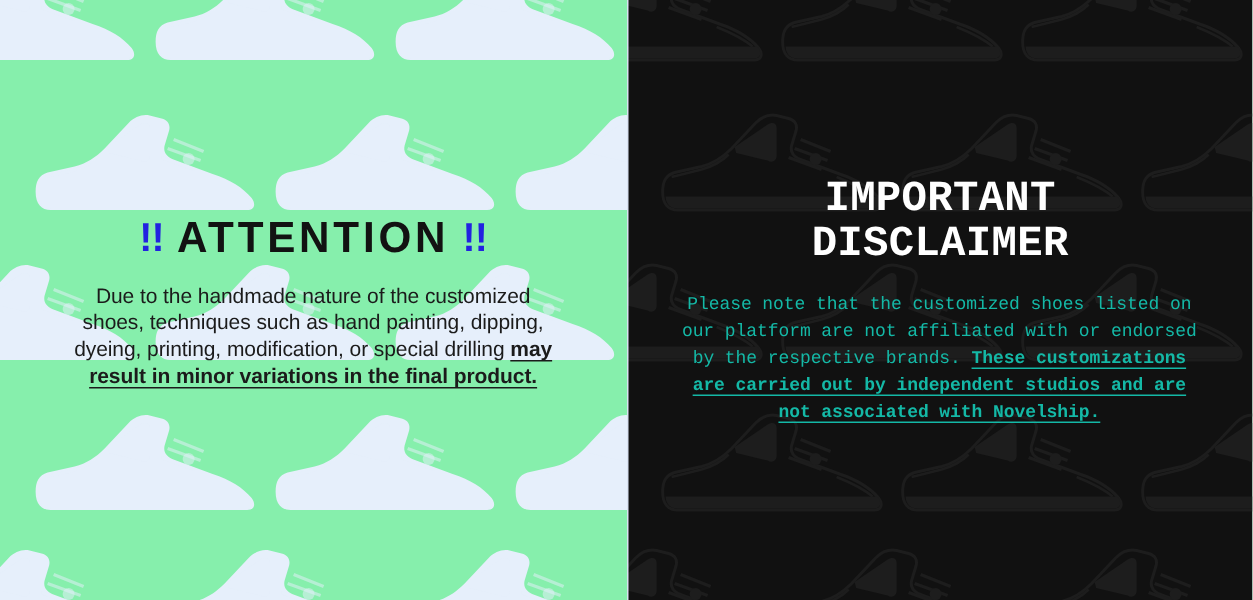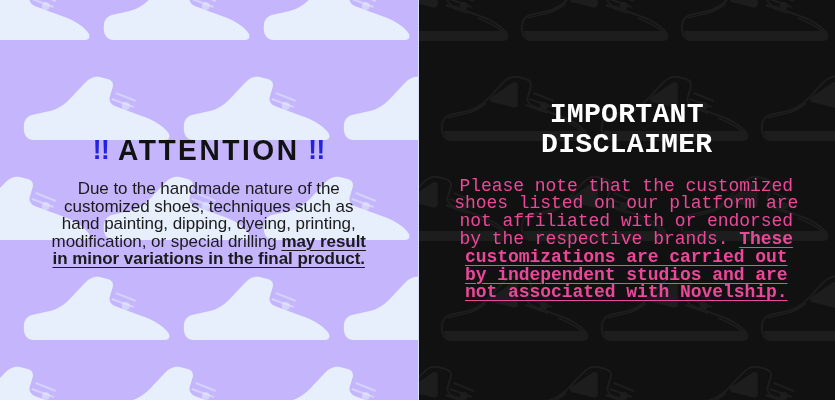--- a/index.html
+++ b/index.html
@@ -38,21 +38,21 @@
     position: relative;
     z-index: 2;
     width: 100%;
     text-align: center;
     box-sizing: border-box;
   }
 
   
   #panel-left {
     width: 417.5px;
-    background: #c4b5fd;
+    background: #86efac;
   }
   #panel-left .panel-inner {
     padding: 0 48px;
     margin-top: 4px;
   }
   .heading-attention {
     font-size: 29px;
     font-weight: 700;
     letter-spacing: 2.6px;
     color: #121212;
@@ -64,21 +64,21 @@
   .bang {
     font-weight: 700;
     letter-spacing: -0.5px;
     font-size: 27px;
     vertical-align: 1px;
   }
   .bang-left { margin-right: 9px; }
   .bang-right { margin-left: 9px; }
 
   .body-light {
-    font-size: 17px;
+    font-size: 14px;
     line-height: 17.6px;
     color: #1b1b1b;
     letter-spacing: -0.05px;
     margin: 0;
   }
   .body-light .emph {
     font-weight: 700;
     text-decoration: underline;
     text-underline-offset: 2.5px;
     text-decoration-thickness: 1.2px;
@@ -99,23 +99,23 @@
     font-weight: 700;
     letter-spacing: 0.2px;
     color: #ffffff;
     line-height: 1.07;
     margin: 0 0 17px 0;
     transform: scaleX(0.99);
   }
   .heading-disclaimer .hd-line { display: block; white-space: nowrap; }
 
   .body-dark {
-    font-size: 18px;
+    font-size: 12px;
     line-height: 17.8px;
-    color: #ec4899;
+    color: #14b8a6;
     letter-spacing: -0.05px;
     margin: 0;
   }
   .body-dark .emph {
     font-weight: 700;
     text-decoration: underline;
     text-underline-offset: 2.5px;
     text-decoration-thickness: 1.3px;
   }
 

